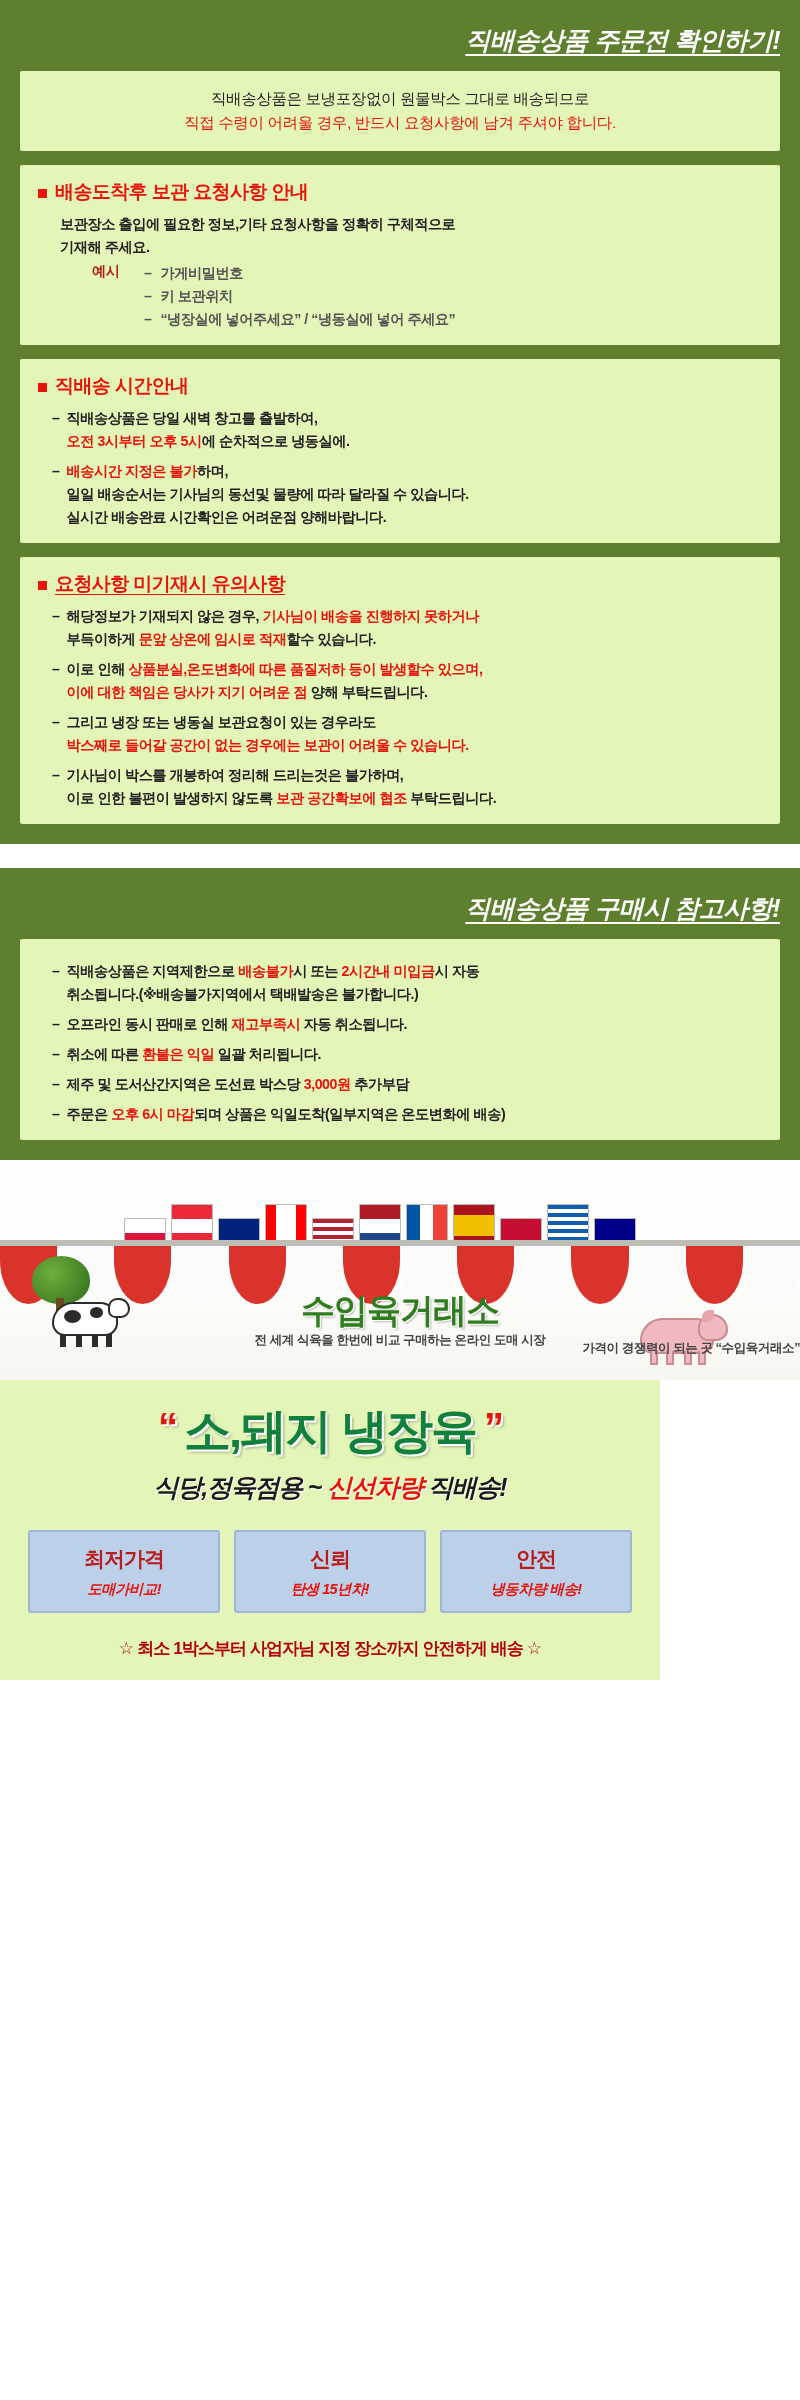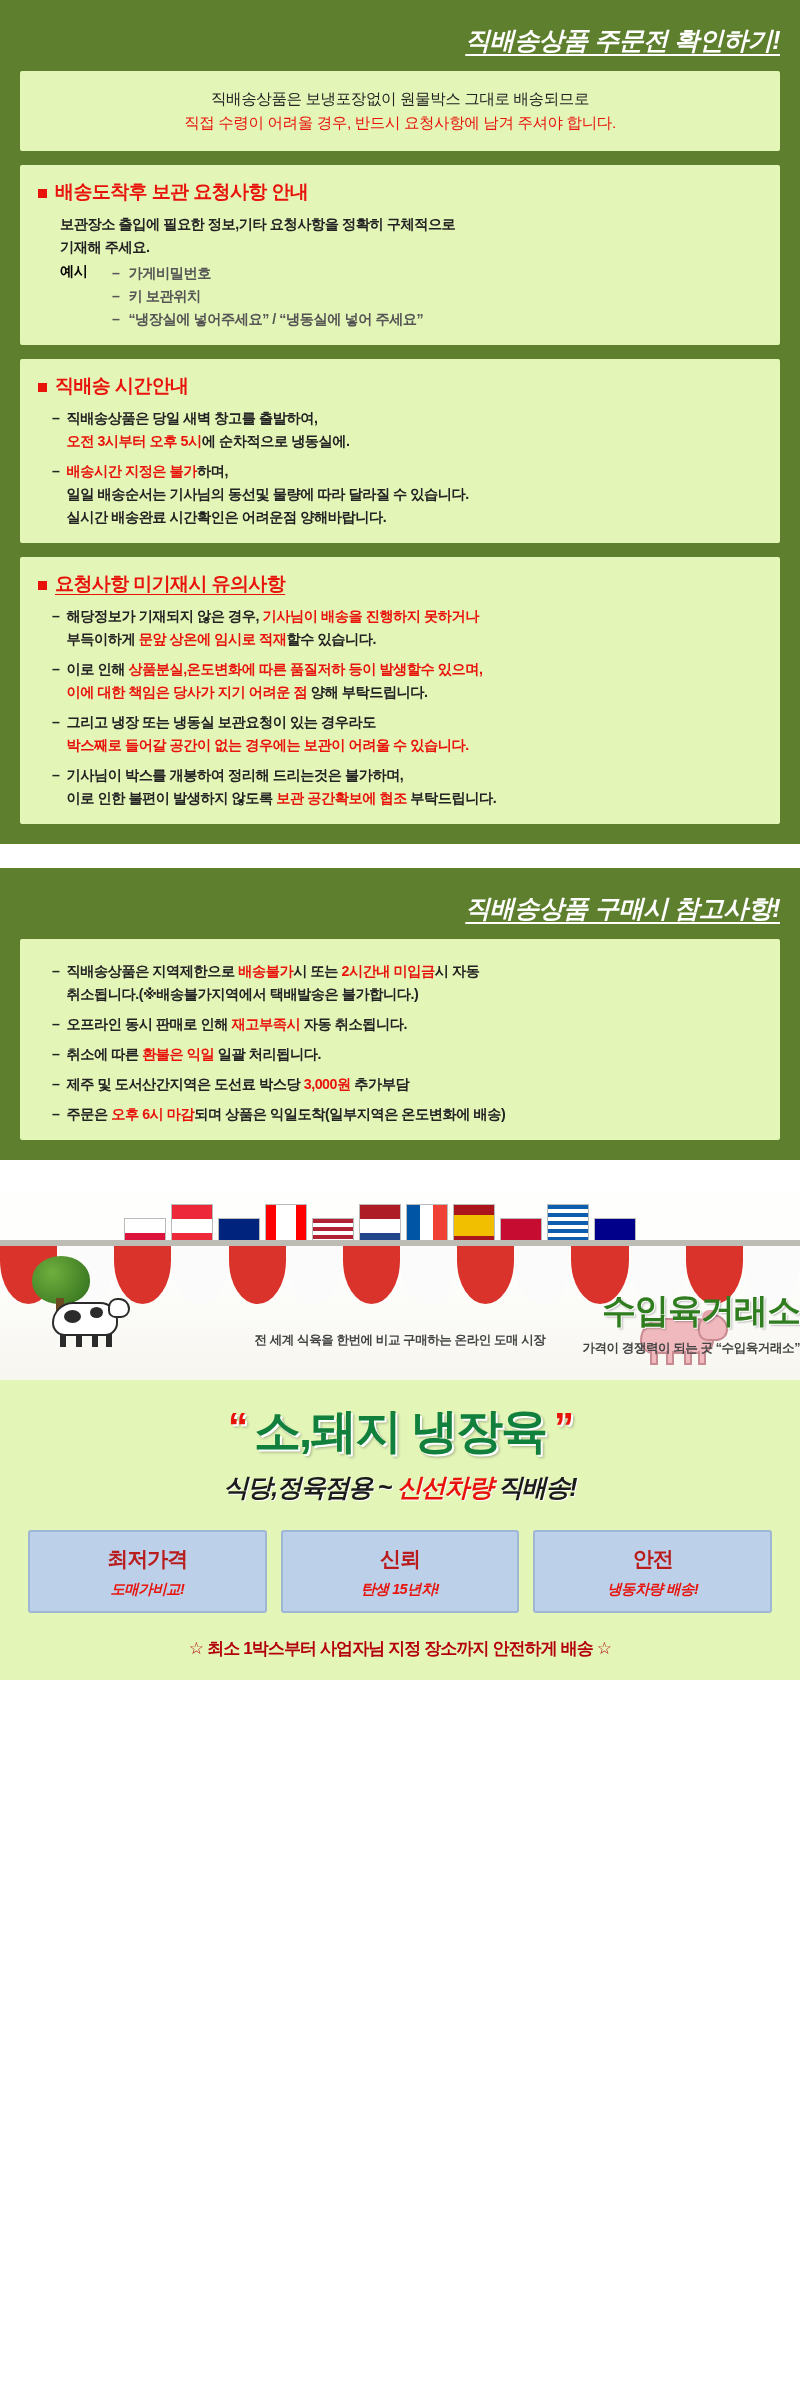--- a/index.html
+++ b/index.html
@@ -103,21 +103,21 @@
   .dash-item .dtext { flex: 1 1 auto; }
 
   .ex-block {
     display: flex;
     padding-left: 22px;
     margin-top: 3px;
     font-size: 14.2px;
     font-weight: bold;
     letter-spacing: -0.45px;
   }
-  .ex-label { color: #000000; width: 52px; flex: 0 0 auto; }
+  .ex-label { color: #b91c1c; width: 52px; flex: 0 0 auto; margin-left: 32px; }
   .ex-list { color: #555555; line-height: 1.62; }
   .ex-list .exrow { display: flex; gap: 9px; }
 
   .spacer-white { background: #ffffff; height: 24px; width: 800px; }
 
   
   .banner {
     position: relative;
     width: 800px;
     height: 220px;
@@ -156,21 +156,21 @@
     width: 42px; height: 30px;
     border: 1px solid #bbb;
     position: relative;
     overflow: hidden;
   }
   .flag.tall { height: 44px; }
 
   .banner-title {
     position: absolute;
     left: 0; top: 128px; width: 800px;
-    text-align: right;
+    text-align: center;
     font-size: 34px;
     font-weight: bold;
     color: #2f7d1f;
     letter-spacing: -1px;
     text-shadow: 1px 1px 0 #ffffff, 2px 2px 2px rgba(0,0,0,.25);
   }
   .banner-sub1, .banner-sub2 {
     position: absolute;
     left: 0; width: 800px;
     text-align: center;
@@ -219,21 +219,21 @@
   .pig .body {
     position:absolute; left:0; top:8px; width:74px; height:36px;
     background:#f0b9bd; border:2px solid #c98b92; border-radius:30px 24px 18px 18px;
   }
   .pig .head { position:absolute; left:58px; top:4px; width:30px; height:27px; background:#f0b9bd; border:2px solid #c98b92; border-radius:14px 16px 12px 10px; }
   .pig .ear  { position:absolute; left:62px; top:0px; width:12px; height:12px; background:#e6a4ab; border-radius:60% 10% 60% 10%; }
   .pig .leg  { position:absolute; top:41px; width:8px; height:14px; background:#f0b9bd; border:2px solid #c98b92; border-top:none; }
 
   
   .promo {
-    width: 800px;
+    width: 660px;
     background: #e4f5b8;
     padding: 26px 20px 20px 20px;
     position: relative;
   }
 
   .promo-headline {
     text-align: center;
     font-size: 47px;
     font-weight: bold;
     color: #11803c;

